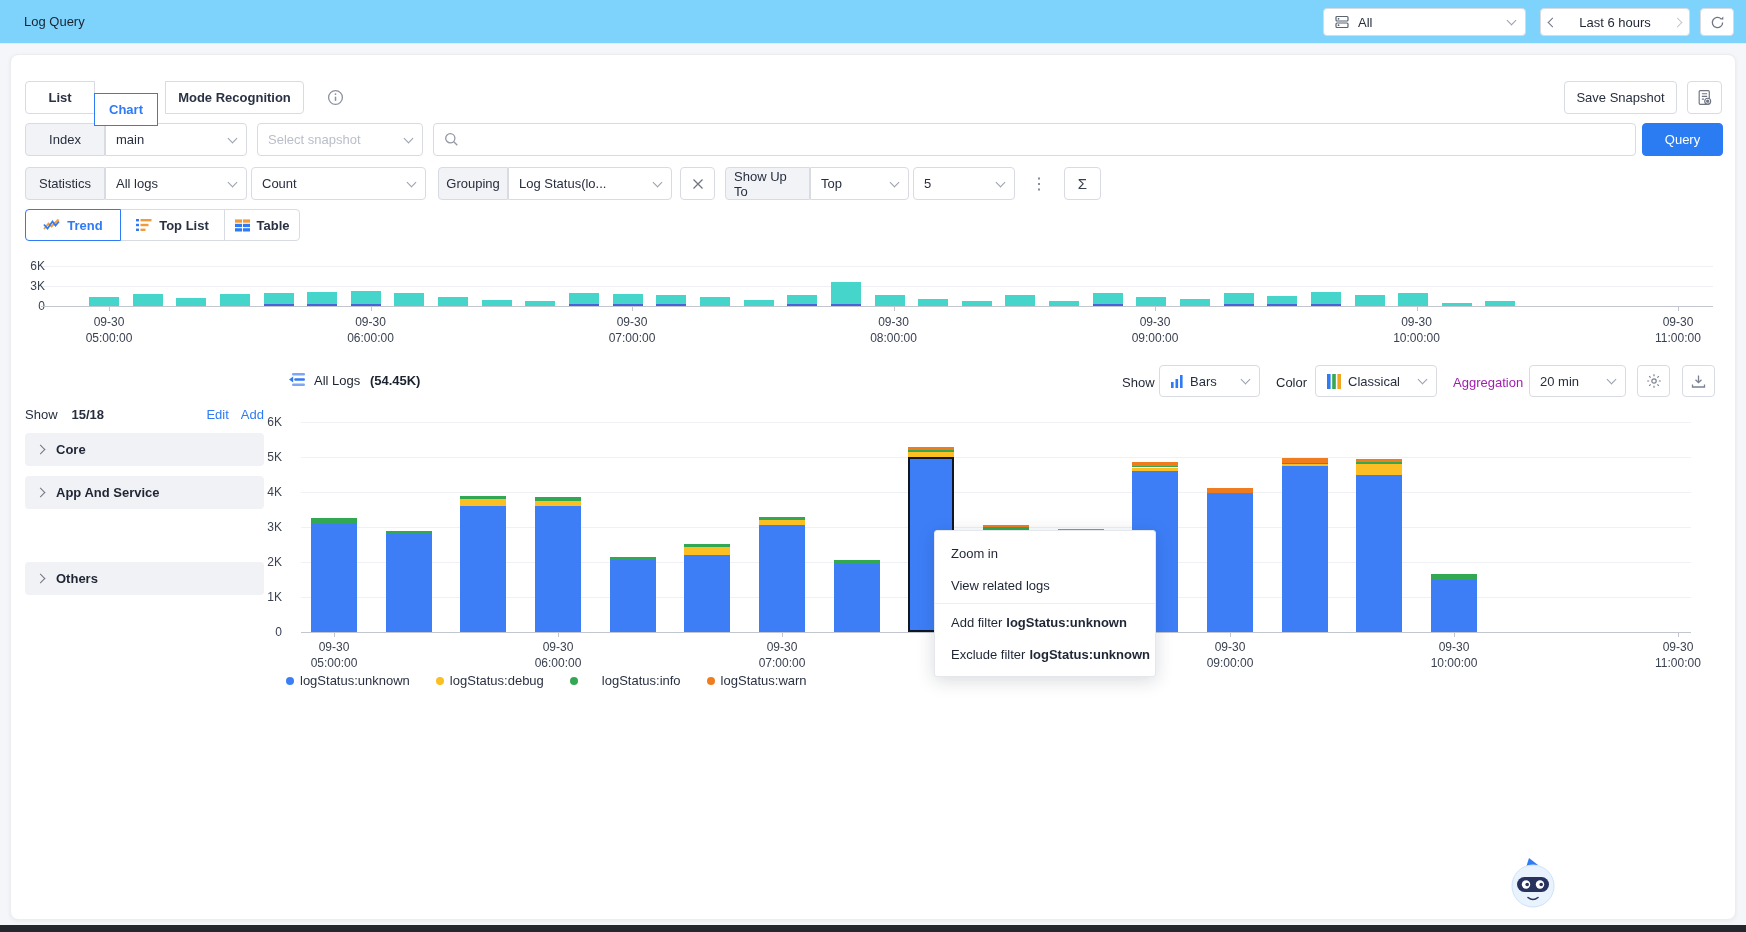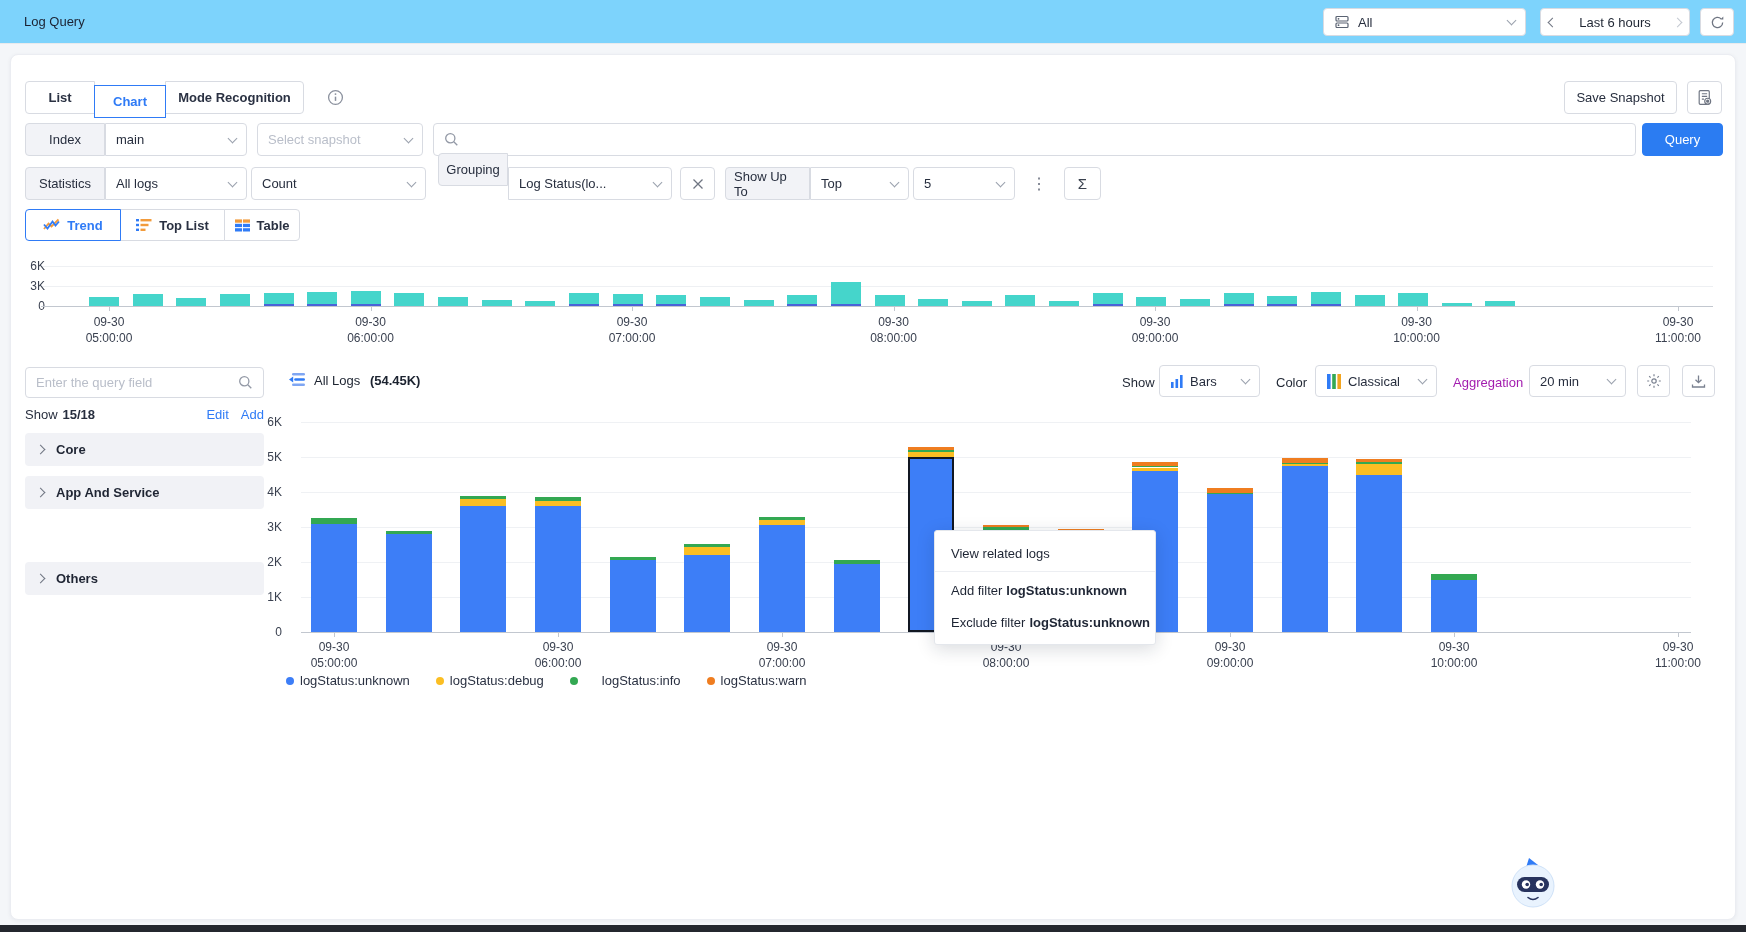--- a/index.html
+++ b/index.html
@@ -75,21 +75,21 @@
         </svg>
     </span>
   </div>
 </div>
 
 <div id="card">
 
   <div class="tab btn" style="left:14px;top:26px;width:70px;border-radius:4px 0 0 4px">
     <span>List</span>
   </div>
-  <div class="tab btn active" style="left:83px;top:30px;width:72px">
+  <div class="tab btn active" style="left:83px;top:38px;width:64px">
     <span>Chart</span>
   </div>
   <div class="tab btn" style="left:154px;top:26px;width:139px;border-radius:0 4px 4px 0">
     <span>Mode Recognition</span>
   </div>
   <span class="abs" style="left:316px;top:34px">
     <svg width="17" height="17" viewBox="0 0 16 16">
         <circle cx="8" cy="8" r="6.5" fill="none" stroke="#8A909D" stroke-width="1.2"></circle>
         <path d="M8 7.2v4" stroke="#8A909D" stroke-width="1.4"></path>
         <circle cx="8" cy="4.8" r=".9" fill="#8A909D"></circle>
@@ -136,21 +136,21 @@
     <span>Statistics</span>
   </div>
   <div class="ctl attached btn" style="left:94px;top:112px;width:142px">
     <span>All logs</span>
     <span class="cv cv-down push"></span>
   </div>
   <div class="ctl btn" style="left:240px;top:112px;width:175px">
     <span>Count</span>
     <span class="cv cv-down push"></span>
   </div>
-  <div class="ctl lead" style="left:427px;top:98px;width:70px">
+  <div class="ctl lead" style="left:427px;top:112px;width:70px">
     <span>Grouping</span>
   </div>
   <div class="ctl attached btn" style="left:497px;top:112px;width:164px">
     <span>Log Status(lo...</span>
     <span class="cv cv-down push"></span>
   </div>
   <div class="ctl iconbox btn" style="left:669px;top:112px;width:35px">
     <span style="display:flex">
       <svg width="12" height="12" viewBox="0 0 12 12" stroke="#6F7582" stroke-width="1.3">
           <path d="M1.5 1.5 10.5 10.5M10.5 1.5 1.5 10.5"></path>
@@ -293,32 +293,23 @@
         <div>09-30</div>
         <div>10:00:00</div>
       </div>
       <div style="position: absolute; left: 1667px; top: 57px; width: 1px; height: 4px; background: rgb(194, 199, 207);"></div>
       <div class="ticklab" style="position: absolute; left: 1627px; top: 64px;">
         <div>09-30</div>
         <div>11:00:00</div>
       </div>
     </div>
 
-  <div class="ctl" style="left:14px;top:312px;width:239px;height:31px">
-    <input placeholder="Enter the query field" style="">
-    <span style="display:flex">
-      <svg width="15" height="15" viewBox="0 0 15 15" fill="none" stroke="#9298A5" stroke-width="1.3">
-          <circle cx="6.3" cy="6.3" r="4.6"></circle>
-          <path d="M9.8 9.8 13.3 13.3"></path>
-        </svg>
-    </span>
-  </div>
   <div class="abs" style="left:14px;top:352px;width:239px;display:flex;align-items:center">
     <span>Show</span>
-    <b style="margin-left:5px">15/18</b>
+    <b style="margin-left:14px">15/18</b>
     <span class="link push btn">Edit</span>
     <span class="link btn" style="margin-left:12px">Add</span>
   </div>
   <div id="field-sections"></div>
 
   <span class="abs" style="left:278px;top:317px">
     <svg width="17" height="15" viewBox="0 0 17 15">
         <rect x="3" y="1" width="13" height="2.6" rx="1.3" fill="#7FA6F3"></rect>
         <path d="M0 7.5 4.2 4.4v6.2z" fill="#2F7BF6"></path>
         <rect x="5.2" y="6.2" width="10.8" height="2.6" rx="1.3" fill="#2F7BF6"></rect>
@@ -488,20 +479,23 @@
         </span>
         <span style="display: flex; align-items: center; gap: 6px; color: rgb(42, 49, 66);">
           <span class="dot" style="background: rgb(239, 125, 32);"></span>
           <span>logStatus:warn</span>
         </span>
       </div>
     </div>
 
   <div id="ctx-menu">
     <div class="ctx-item btn">
+      <span>Zoom in</span>
+    </div>
+    <div class="ctx-item btn">
       <span>View related logs</span>
     </div>
     <div class="ctx-div"></div>
     <div class="ctx-item btn">
       <span>Add filter</span>
         <b>logStatus:unknown</b>
     </div>
     <div class="ctx-item btn">
       <span>Exclude filter</span>
         <b>logStatus:unknown</b>

